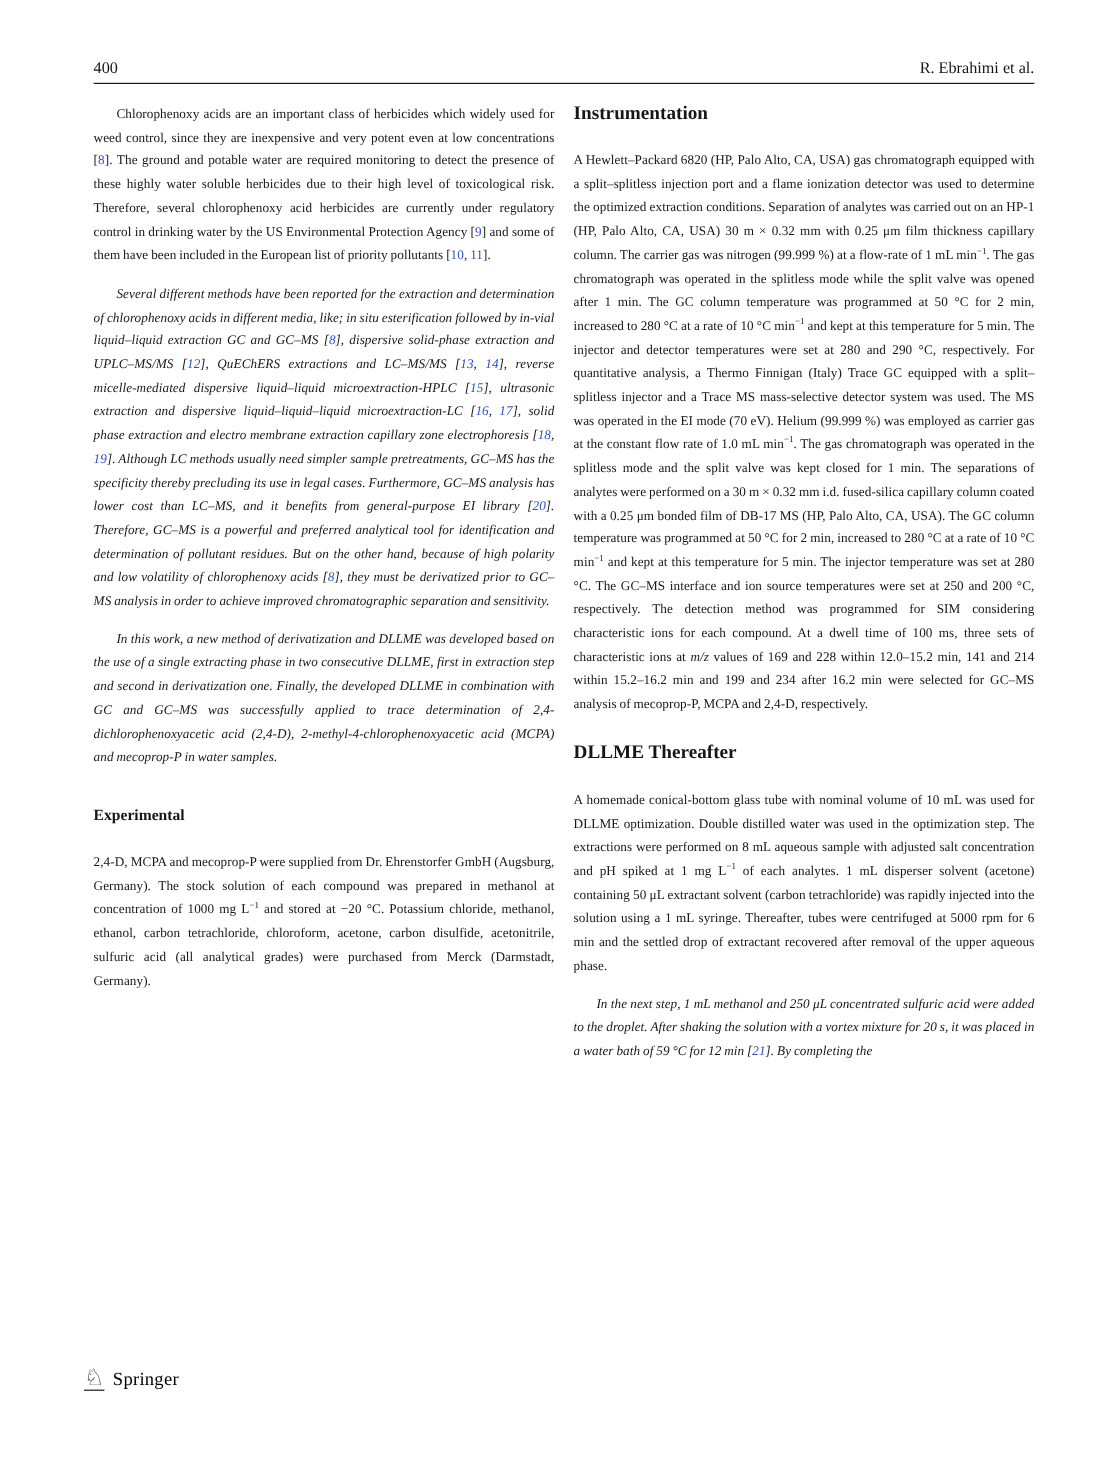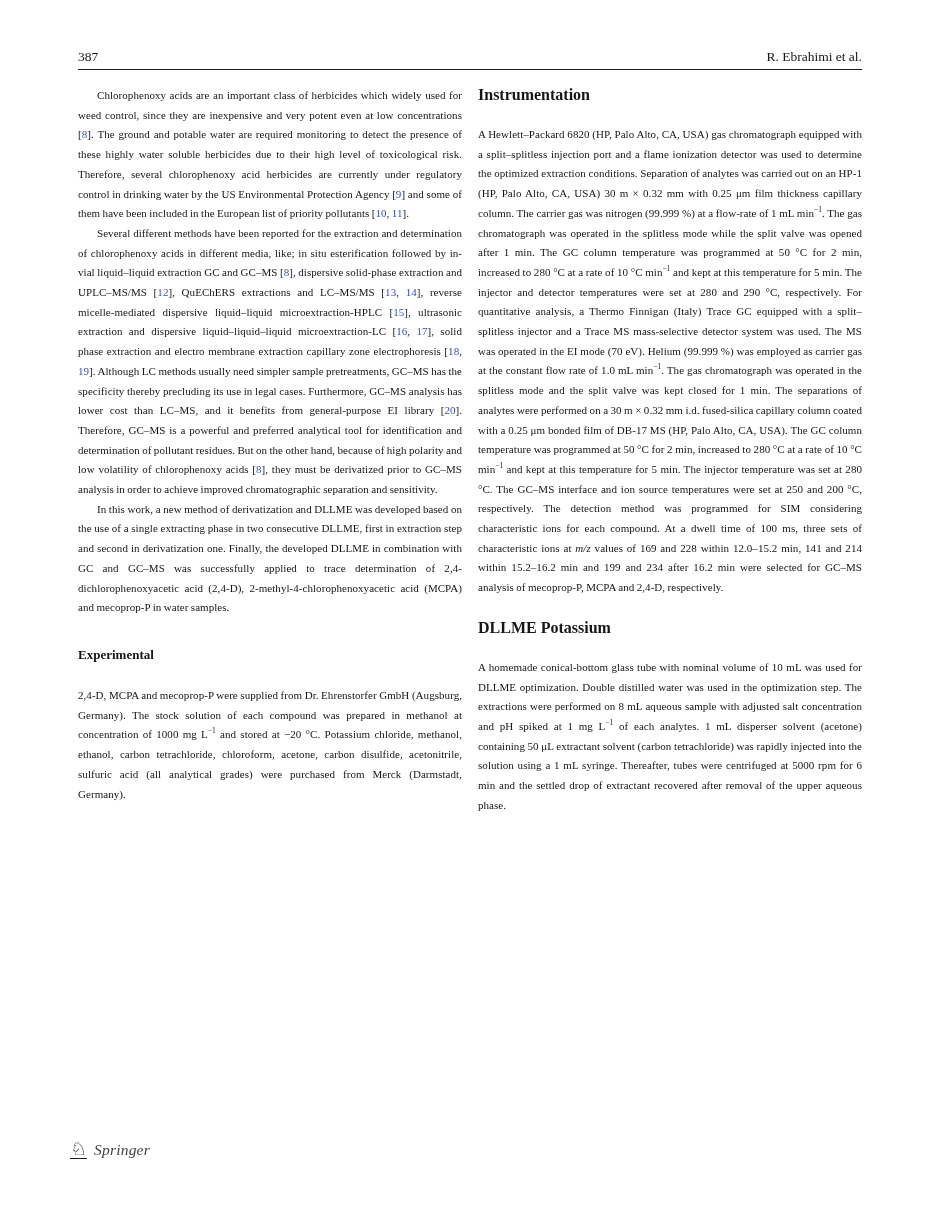--- a/index.html
+++ b/index.html
@@ -38,21 +38,21 @@
 
   p.body-par {
     margin: 0;
     font-size: 11px;
     line-height: 19.7px;
     text-align: justify;
     word-spacing: -0.4px;
     letter-spacing: 0.05px;
   }
   p.body-par.indent { text-indent: 19px; }
-  p.body-par + p.body-par { margin-top: 0; }
+  p.body-par + p.body-par { margin-top: 12px; font-style: italic; }
 
   h2.section-heading {
     margin: 27px 0 0 0;
     font-size: 13px;
     font-weight: bold;
     line-height: 20px;
   }
   h3.subsection-heading {
     margin: 0;
     font-size: 16px;
@@ -81,32 +81,31 @@
     font-family: "DejaVu Sans", sans-serif;
     font-size: 19px;
     line-height: 19px;
     color: #1a1a1a;
     border-bottom: 1.4px solid #1a1a1a;
     padding-bottom: 0px;
     transform: translateY(-1px);
   }
   .springer-name {
     font-size: 15.5px;
-    color: #404040;
+    color: #000000;
     letter-spacing: 0.2px;
-    font-style: italic;
   }
 </style>
 </head>
 <body>
 
 <div class="page">
 
   <div class="running-header">
-    <span>387</span>
+    <span>400</span>
     <span>R. Ebrahimi et al.</span>
   </div>
   <hr class="header-rule">
 
   <div class="columns">
 
     <div class="col">
       <p class="body-par indent">Chlorophenoxy acids are an important class of herbicides which widely used for weed control, since they are inexpensive and very potent even at low concentrations [<span class="cite">8</span>]. The ground and potable water are required monitoring to detect the presence of these highly water soluble herbicides due to their high level of toxicological risk. Therefore, several chlorophenoxy acid herbicides are currently under regulatory control in drinking water by the US Environmental Protection Agency [<span class="cite">9</span>] and some of them have been included in the European list of priority pollutants [<span class="cite">10</span>, <span class="cite">11</span>].</p>
       <p class="body-par indent">Several different methods have been reported for the extraction and determination of chlorophenoxy acids in different media, like; in situ esterification followed by in-vial liquid–liquid extraction GC and GC–MS [<span class="cite">8</span>], dispersive solid-phase extraction and UPLC–MS/MS [<span class="cite">12</span>], QuEChERS extractions and LC–MS/MS [<span class="cite">13</span>, <span class="cite">14</span>], reverse micelle-mediated dispersive liquid–liquid microextraction-HPLC [<span class="cite">15</span>], ultrasonic extraction and dispersive liquid–liquid–liquid microextraction-LC [<span class="cite">16</span>, <span class="cite">17</span>], solid phase extraction and electro membrane extraction capillary zone electrophoresis [<span class="cite">18</span>, <span class="cite">19</span>]. Although LC methods usually need simpler sample pretreatments, GC–MS has the specificity thereby precluding its use in legal cases. Furthermore, GC–MS analysis has lower cost than LC–MS, and it benefits from general-purpose EI library [<span class="cite">20</span>]. Therefore, GC–MS is a powerful and preferred analytical tool for identification and determination of pollutant residues. But on the other hand, because of high polarity and low volatility of chlorophenoxy acids [<span class="cite">8</span>], they must be derivatized prior to GC–MS analysis in order to achieve improved chromatographic separation and sensitivity.</p>
       <p class="body-par indent">In this work, a new method of derivatization and DLLME was developed based on the use of a single extracting phase in two consecutive DLLME, first in extraction step and second in derivatization one. Finally, the developed DLLME in combination with GC and GC–MS was successfully applied to trace determination of 2,4-dichlorophenoxyacetic acid (2,4-D), 2-methyl-4-chlorophenoxyacetic acid (MCPA) and mecoprop-P in water samples.</p>
@@ -115,23 +114,24 @@
 
 
       <p class="body-par par-gap">2,4-D, MCPA and mecoprop-P were supplied from Dr. Ehrenstorfer GmbH (Augsburg, Germany). The stock solution of each compound was prepared in methanol at concentration of 1000 mg L<sup>−1</sup> and stored at −20 °C. Potassium chloride, methanol, ethanol, carbon tetrachloride, chloroform, acetone, carbon disulfide, acetonitrile, sulfuric acid (all analytical grades) were purchased from Merck (Darmstadt, Germany).</p>
     </div>
 
     <div class="col">
       <h3 class="subsection-heading">Instrumentation</h3>
 
       <p class="body-par par-gap">A Hewlett–Packard 6820 (HP, Palo Alto, CA, USA) gas chromatograph equipped with a split–splitless injection port and a flame ionization detector was used to determine the optimized extraction conditions. Separation of analytes was carried out on an HP-1 (HP, Palo Alto, CA, USA) 30 m × 0.32 mm with 0.25 μm film thickness capillary column. The carrier gas was nitrogen (99.999 %) at a flow-rate of 1 mL min<sup>−1</sup>. The gas chromatograph was operated in the splitless mode while the split valve was opened after 1 min. The GC column temperature was programmed at 50 °C for 2 min, increased to 280 °C at a rate of 10 °C min<sup>−1</sup> and kept at this temperature for 5 min. The injector and detector temperatures were set at 280 and 290 °C, respectively. For quantitative analysis, a Thermo Finnigan (Italy) Trace GC equipped with a split–splitless injector and a Trace MS mass-selective detector system was used. The MS was operated in the EI mode (70 eV). Helium (99.999 %) was employed as carrier gas at the constant flow rate of 1.0 mL min<sup>−1</sup>. The gas chromatograph was operated in the splitless mode and the split valve was kept closed for 1 min. The separations of analytes were performed on a 30 m × 0.32 mm i.d. fused-silica capillary column coated with a 0.25 μm bonded film of DB-17 MS (HP, Palo Alto, CA, USA). The GC column temperature was programmed at 50 °C for 2 min, increased to 280 °C at a rate of 10 °C min<sup>−1</sup> and kept at this temperature for 5 min. The injector temperature was set at 280 °C. The GC–MS interface and ion source temperatures were set at 250 and 200 °C, respectively. The detection method was programmed for SIM considering characteristic ions for each compound. At a dwell time of 100 ms, three sets of characteristic ions at <em class="mz">m/z</em> values of 169 and 228 within 12.0–15.2 min, 141 and 214 within 15.2–16.2 min and 199 and 234 after 16.2 min were selected for GC–MS analysis of mecoprop-P, MCPA and 2,4-D, respectively.</p>
 
-      <h3 class="subsection-heading sub-gap">DLLME Potassium</h3>
+      <h3 class="subsection-heading sub-gap">DLLME Thereafter</h3>
 
       <p class="body-par par-gap">A homemade conical-bottom glass tube with nominal volume of 10 mL was used for DLLME optimization. Double distilled water was used in the optimization step. The extractions were performed on 8 mL aqueous sample with adjusted salt concentration and pH spiked at 1 mg L<sup>−1</sup> of each analytes. 1 mL disperser solvent (acetone) containing 50 μL extractant solvent (carbon tetrachloride) was rapidly injected into the solution using a 1 mL syringe. Thereafter, tubes were centrifuged at 5000 rpm for 6 min and the settled drop of extractant recovered after removal of the upper aqueous phase.</p>
+      <p class="body-par indent">In the next step, 1 mL methanol and 250 μL concentrated sulfuric acid were added to the droplet. After shaking the solution with a vortex mixture for 20 s, it was placed in a water bath of 59 °C for 12 min [<span class="cite">21</span>]. By completing the</p>
     </div>
 
   </div>
 
   <div class="footer">
     <span class="springer-glyph">♘</span>
     <span class="springer-name">Springer</span>
   </div>
 
 </div>

